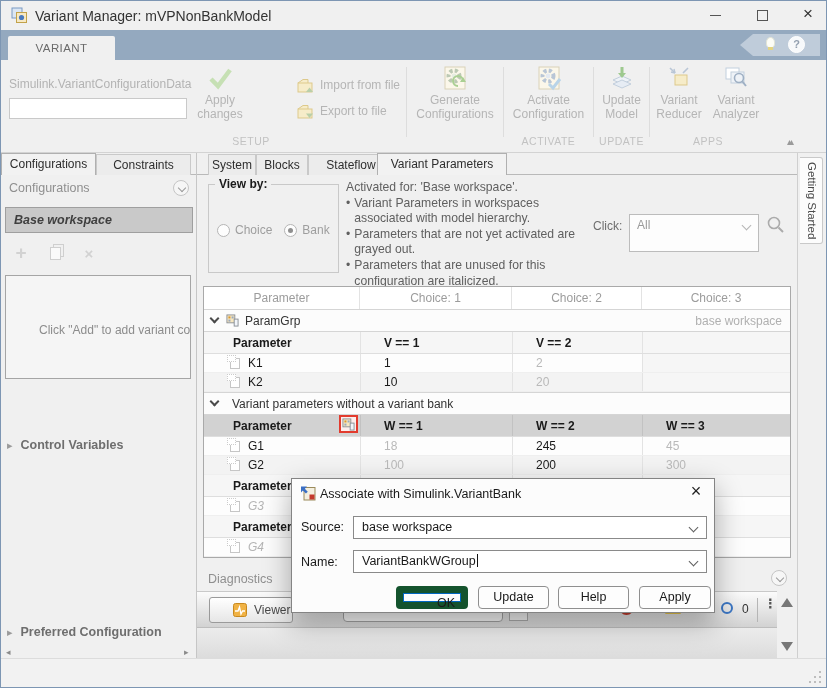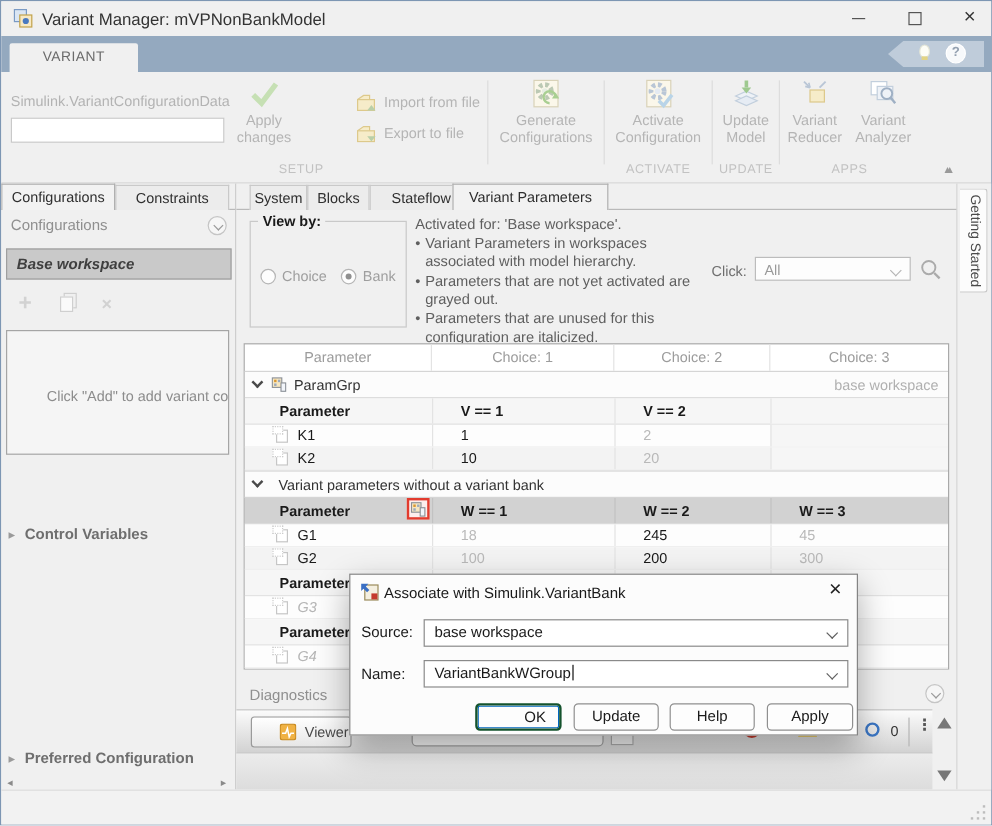--- a/index.html
+++ b/index.html
@@ -68,21 +68,21 @@
   
   .fieldset { position:absolute; left:11px; top:31px; width:131px; height:89px; border:1px solid #c9c9c9; }
   .fieldset .legend { position:absolute; left:6px; top:-8px; background:#f0f0f0; padding:0 4px; font-size:12px; font-weight:bold; color:#1a1a1a; }
   .radio-row { position:absolute; left:8px; top:38px; display:flex; align-items:center; font-size:12px; color:#9e9e9e; }
   .radio { width:13px; height:13px; border:1px solid #b5b5b5; border-radius:50%; background:#fdfdfd; margin-right:5px; position:relative; }
   .radio.sel::after { content:""; position:absolute; left:3px; top:3px; width:5px; height:5px; border-radius:50%; background:#8f8f8f; }
   .infoblock { position:absolute; left:149px; top:27px; width:252px; font-size:12.2px; line-height:15.6px; color:#5f5f5f; }
   .iline { display:flex; }
   .iline .b::before { content:"\2022"; margin-right:4px; }
   .show-label { position:absolute; left:396px; top:66px; font-size:12px; color:#6e6e6e; }
-  .show-combo { position:absolute; left:432px; top:61px; width:130px; height:20px; border:1px solid #bcbcbc; background:#fdfdfd; font-size:12px; color:#9a9a9a; line-height:20px; padding-left:7px; }
+  .show-combo { position:absolute; left:432px; top:61px; width:130px; height:38px; border:1px solid #bcbcbc; background:#fdfdfd; font-size:12px; color:#9a9a9a; line-height:20px; padding-left:7px; }
   .show-combo::after { content:""; position:absolute; right:8px; top:7px; width:6px; height:6px; border-left:1.5px solid #b5b5b5; border-bottom:1.5px solid #b5b5b5; transform:rotate(-45deg); }
   .mag { position:absolute; left:569px; top:62px; }
 
   
   .vtable { position:absolute; left:6px; top:133px; width:588px; background:#fff; border:1px solid #a9a9a9; font-size:12px; }
   .vt-header { display:flex; height:22px; color:#9c9c9c; }
   .vt-header .hc { line-height:22px; text-align:center; border-right:1px solid #e3e3e3; }
   .vt-header .hc:last-child { border-right:none; }
   .c0 { width:156px; } .c1 { width:152px; } .c2 { width:130px; } .c3 { width:150px; flex:1; }
   .trow { display:flex; align-items:center; }
@@ -135,21 +135,21 @@
   .dialog { position:absolute; left:290px; top:477px; width:424px; height:135px; background:#fcfcfc; border:1px solid #848484; box-shadow:0 10px 26px rgba(0,0,0,.32); z-index:60; font-size:12.5px; color:#1a1a1a; }
   .dlg-title { position:absolute; left:28px; top:8px; }
   .dlg-icon { position:absolute; left:8px; top:6px; }
   .dlg-close { position:absolute; right:4px; top:0; width:28px; height:26px; text-align:center; }
   .dlg-close::after { content:"\00D7"; font-size:18px; line-height:25px; color:#222; font-weight:300; }
   .dlg-label { position:absolute; left:9px; }
   .dlg-combo { position:absolute; left:61px; width:354px; height:23px; border:1px solid #8a8a8a; background:#fff; line-height:21px; padding-left:8px; }
   .dlg-combo::after { content:""; position:absolute; right:9px; top:7px; width:6px; height:6px; border-left:1.4px solid #5f5f5f; border-bottom:1.4px solid #5f5f5f; transform:rotate(-45deg); }
   .caret { display:inline-block; width:1px; height:13px; background:#111; vertical-align:-2px; margin-left:1px; }
   .dlg-btn { position:absolute; top:107px; height:23px; border:1px solid #8f8f8f; border-radius:4px; background:#fdfdfd; text-align:center; line-height:21px; font-size:12.5px; color:#1a1a1a; }
-  .dlg-btn.ok { border:2px solid #14532d; box-shadow:inset 0 0 0 1px #0067c0;padding-left:28px; }
+  .dlg-btn.ok { border:7px solid #14532d; box-shadow:inset 0 0 0 1px #0067c0;padding-left:28px; }
 </style>
 </head>
 <body>
 
 <div class="window">
 
   <div class="titlebar">
     <span class="app-icon"><svg width="17" height="17">
           <rect x="1" y="1" width="10" height="10" fill="#dbe6f3" stroke="#7a9ac4"></rect>
           <rect x="5.5" y="5.5" width="10" height="10" fill="#f7e9c4" stroke="#c2a24a"></rect>

